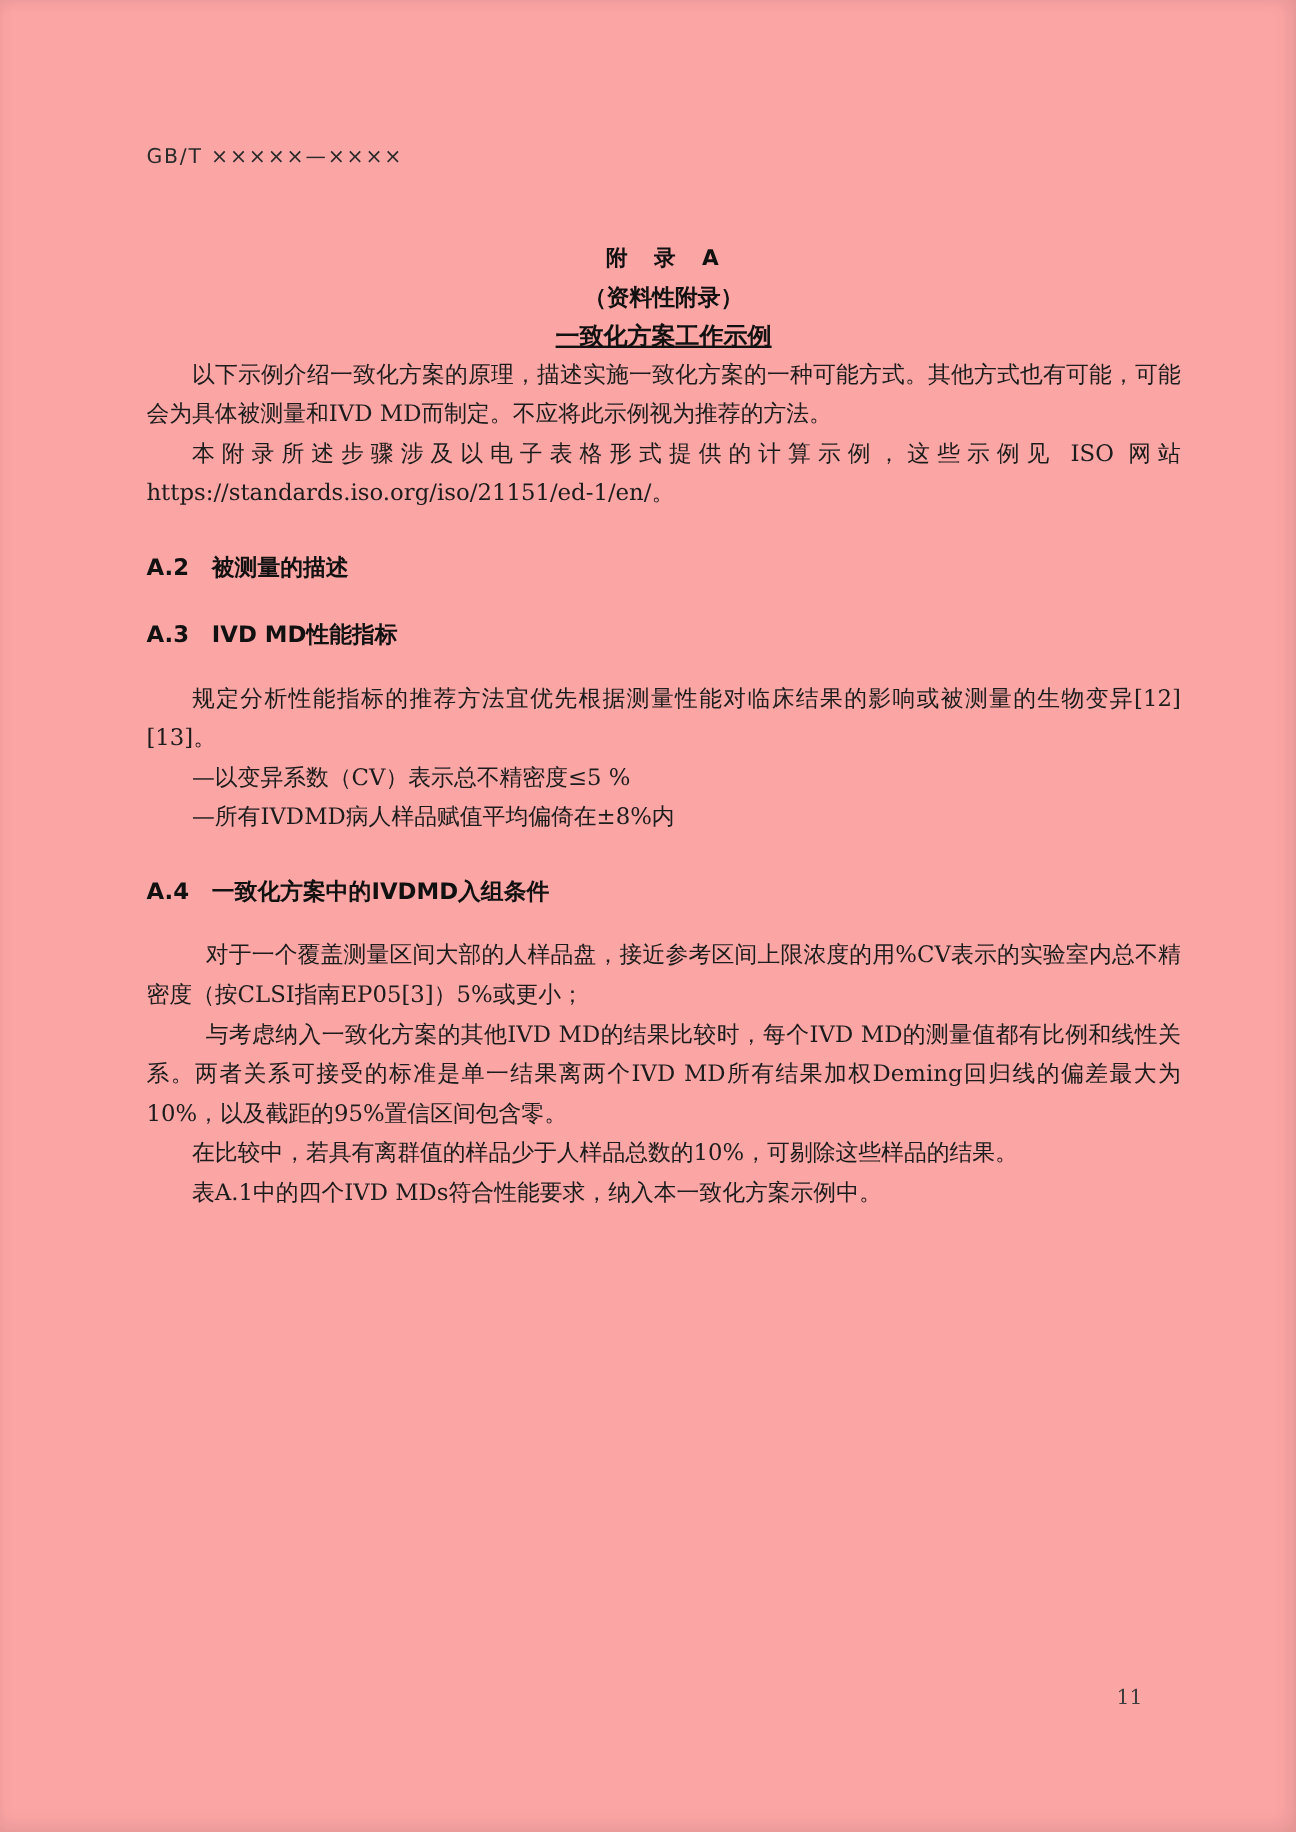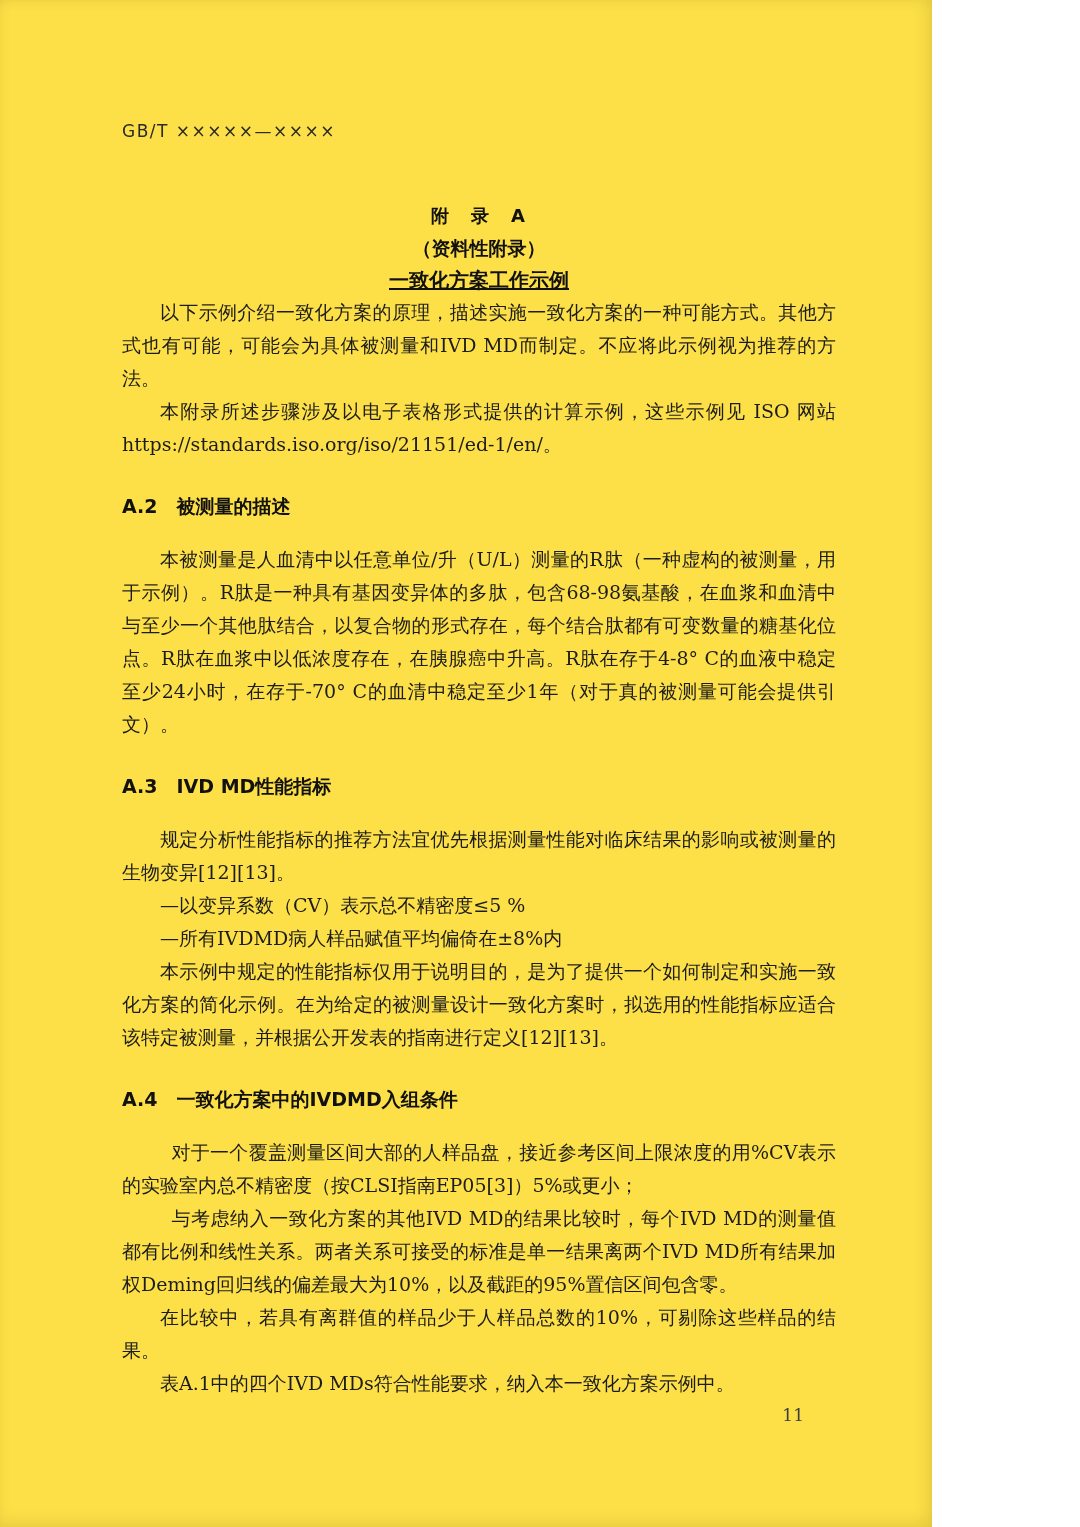--- a/index.html
+++ b/index.html
@@ -1,23 +1,23 @@
 <!DOCTYPE html>
 <html><head>
 <meta charset="utf-8">
 <style>
   * { margin:0; padding:0; box-sizing:border-box; }
   html, body { background:#ffffff; }
   body { width:1080px; }
 
   .page {
     position:relative;
-    width:932px;
+    width:1080px;
     height:1527px;
-    background:#fde047;
+    background:#fca5a5;
     overflow:hidden;
     font-family:"DejaVu Serif","Liberation Serif",serif;
     color:#1c1c1c;
     box-shadow: inset -8px 0 14px rgba(0,0,0,0.05),
                 inset 0 -8px 14px rgba(0,0,0,0.05),
                 inset 0 6px 8px rgba(0,0,0,0.02);
   }
 
   .content {
     padding:122px 96px 0 122px;
@@ -87,29 +87,27 @@
       <div class="t3">一致化方案工作示例</div>
     </div>
 
     <section class="first">
       <p class="para indent">以下示例介绍一致化方案的原理，描述实施一致化方案的一种可能方式。其他方式也有可能，可能会为具体被测量和IVD MD而制定。不应将此示例视为推荐的方法。</p>
       <p class="para indent">本附录所述步骤涉及以电子表格形式提供的计算示例，这些示例见 ISO 网站 https://standards.iso.org/iso/21151/ed-1/en/。</p>
     </section>
 
     <section>
       <h2 class="sec-heading">A.2　被测量的描述</h2>
-      <p class="para indent">本被测量是人血清中以任意单位/升（U/L）测量的R肽（一种虚构的被测量，用于示例）。R肽是一种具有基因变异体的多肽，包含68-98氨基酸，在血浆和血清中与至少一个其他肽结合，以复合物的形式存在，每个结合肽都有可变数量的糖基化位点。R肽在血浆中以低浓度存在，在胰腺癌中升高。R肽在存于4-8° C的血液中稳定至少24小时，在存于-70° C的血清中稳定至少1年（对于真的被测量可能会提供引文）。</p>
     </section>
 
     <section>
       <h2 class="sec-heading">A.3　IVD MD性能指标</h2>
       <p class="para indent">规定分析性能指标的推荐方法宜优先根据测量性能对临床结果的影响或被测量的生物变异[12][13]。</p>
       <p class="para dash-line">—以变异系数（CV）表示总不精密度≤5 %</p>
       <p class="para dash-line">—所有IVDMD病人样品赋值平均偏倚在±8%内</p>
-      <p class="para indent">本示例中规定的性能指标仅用于说明目的，是为了提供一个如何制定和实施一致化方案的简化示例。在为给定的被测量设计一致化方案时，拟选用的性能指标应适合该特定被测量，并根据公开发表的指南进行定义[12][13]。</p>
     </section>
 
     <section>
       <h2 class="sec-heading">A.4　一致化方案中的IVDMD入组条件</h2>
       <p class="para indent-deep">对于一个覆盖测量区间大部的人样品盘，接近参考区间上限浓度的用%CV表示的实验室内总不精密度（按CLSI指南EP05[3]）5%或更小；</p>
       <p class="para indent-deep">与考虑纳入一致化方案的其他IVD MD的结果比较时，每个IVD MD的测量值都有比例和线性关系。两者关系可接受的标准是单一结果离两个IVD MD所有结果加权Deming回归线的偏差最大为10%，以及截距的95%置信区间包含零。</p>
       <p class="para indent">在比较中，若具有离群值的样品少于人样品总数的10%，可剔除这些样品的结果。</p>
       <p class="para indent">表A.1中的四个IVD MDs符合性能要求，纳入本一致化方案示例中。</p>
     </section>
 

